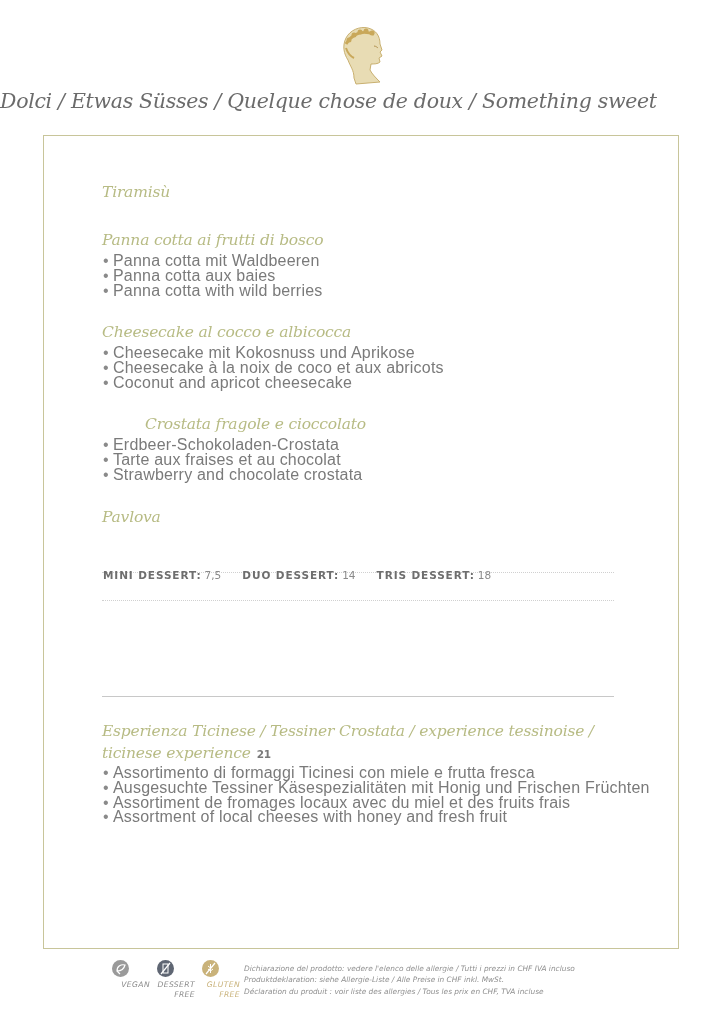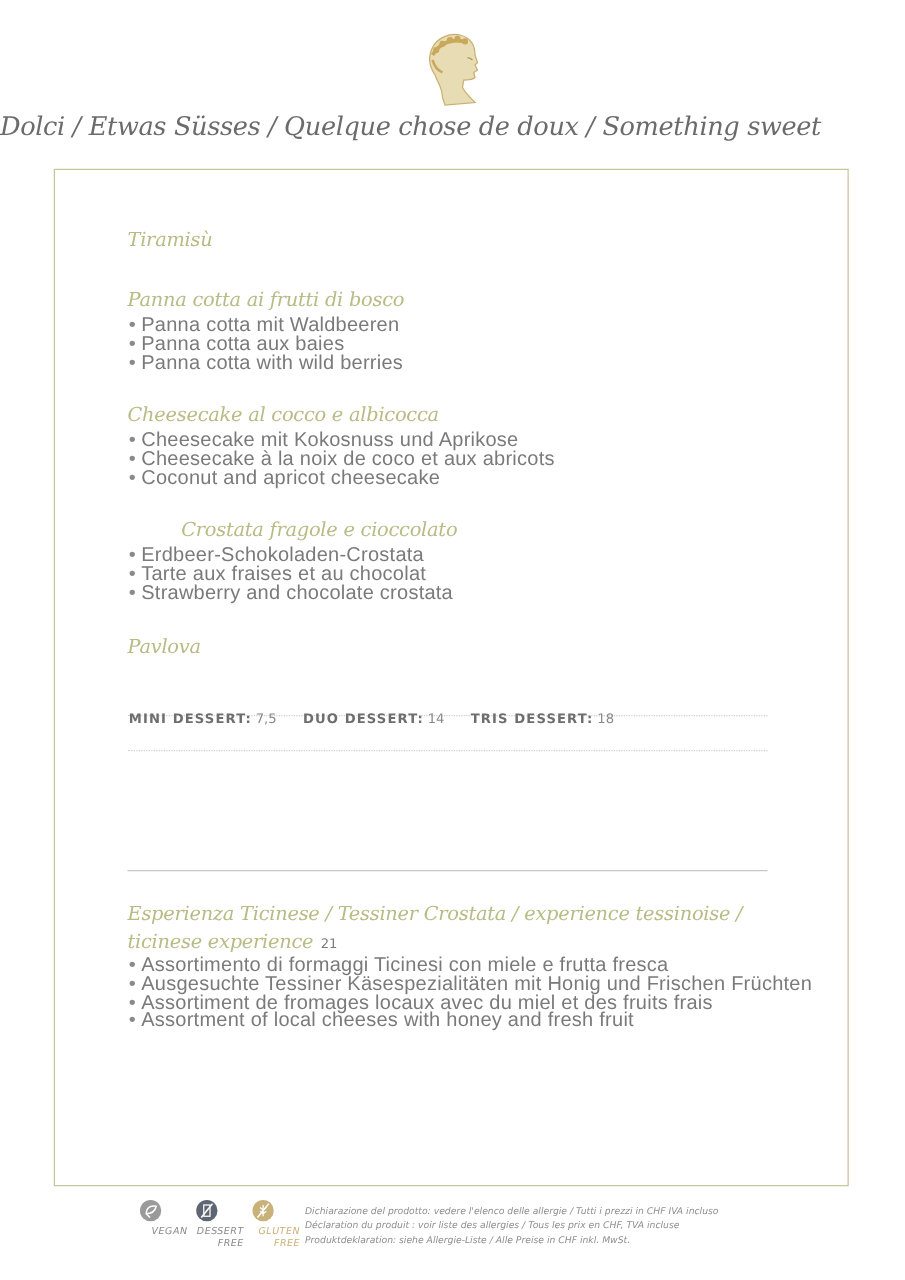--- a/index.html
+++ b/index.html
@@ -23,21 +23,21 @@
       font-family: Liberation Sans, sans-serif; font-size: 16px; color: #7a7a7a;
       line-height: 14.8px; white-space: nowrap; letter-spacing: 0.2px;
     }
     .bullet { display: inline-block; width: 10px; color: #8a8a8a; }
     .dotted { position: absolute; left: 102px; width: 512px; border-top: 1px dotted #d0d0d0; height: 0; }
     .prices { position: absolute; left: 103px; top: 569px; white-space: nowrap; font-size: 11px; }
     .price-item { display: inline-block; margin-right: 18px; }
     .price-label { font-family: "DejaVu Sans", sans-serif; font-weight: bold; color: #6e6e6e; letter-spacing: 0.9px; font-size: 10.5px; }
     .price-value { font-family: "DejaVu Sans", sans-serif; color: #8a8a8a; font-size: 10.5px; }
     .solid-rule { position: absolute; left: 102px; top: 696px; width: 512px; border-top: 1px solid #c8c8c8; }
-    .exp-price { font-family: "DejaVu Sans", sans-serif; font-style: normal; font-size: 10.5px; color: #7a7a7a; margin-left: 6px; }
+    .exp-price { font-family: "DejaVu Sans", sans-serif; font-style: normal; font-size: 10.5px; color: #7a7a7a; margin-left: 6px; font-weight: bold; }
     .footer-icons { position: absolute; left: 100px; top: 960px; }
     .fi { position: absolute; width: 60px; text-align: right; }
     .fi-circle { width: 17px; height: 17px; border-radius: 50%; margin: 0 auto; position: relative; }
     .fi-label { font-family: "DejaVu Sans", sans-serif; font-style: italic; font-size: 7.6px; line-height: 10px; margin-top: 3px; letter-spacing: 0.4px; }
     .declaration {
       position: absolute; left: 244px; top: 963px; font-family: "DejaVu Sans", sans-serif;
       font-style: italic; font-size: 7.4px; line-height: 11.4px; color: #8f8f8f; white-space: nowrap;
     }
   </style>
 </head>
@@ -129,15 +129,15 @@
           <path d="M8.5 4 L 8.5 13 M6 6 L 8.5 8 L 11 6 M6 9 L 8.5 11 L 11 9" stroke="#fff" stroke-width="1" fill="none"></path>
           <line x1="4" y1="14" x2="13" y2="3" stroke="#fff" stroke-width="1.2"></line>
         </svg>
     </div>
     <div class="fi-label" style="color:#c9b27a;"><span>GLUTEN</span><br><span>FREE</span></div>
   </div>
 </div>
 
 <div class="declaration">
   <div>Dichiarazione del prodotto: vedere l'elenco delle allergie / Tutti i prezzi in CHF IVA incluso</div>
+  <div>Produktdeklaration: siehe Allergie-Liste / Alle Preise in CHF inkl. MwSt.</div>
   <div>Déclaration du produit : voir liste des allergies / Tous les prix en CHF, TVA incluse</div>
-  <div>Produktdeklaration: siehe Allergie-Liste / Alle Preise in CHF inkl. MwSt.</div>
 </div>
 
 </body></html>

